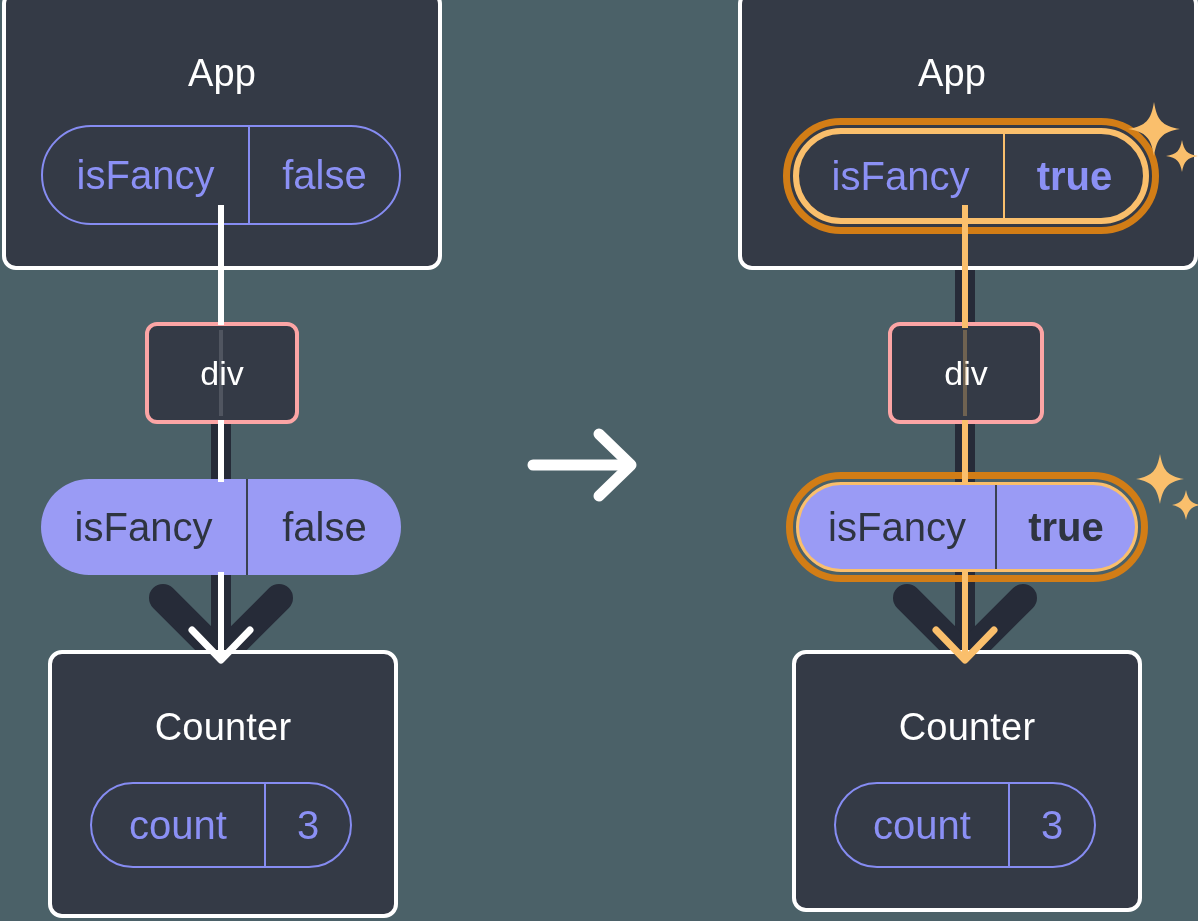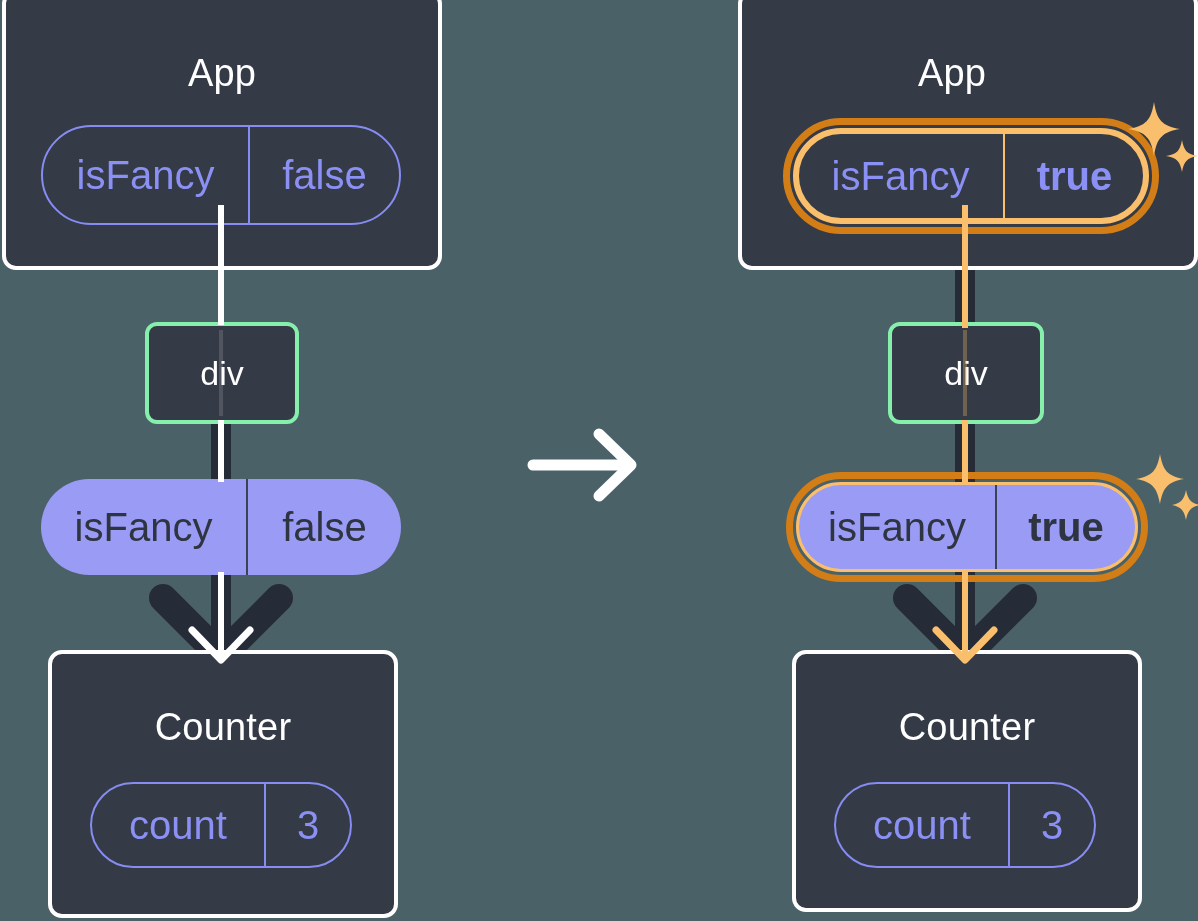--- a/index.html
+++ b/index.html
@@ -33,21 +33,21 @@
     left: 0; right: 0;
     text-align: center;
     color: #ffffff;
     font-size: 38px;
     font-weight: 400;
     letter-spacing: 0.2px;
   }
   .divbox {
     position: absolute;
     background: #343a46;
-    border: 4px solid #86efac;
+    border: 4px solid #fca5a5;
     border-radius: 12px;
     box-sizing: border-box;
     z-index: 6;
     display: flex;
     align-items: center;
     justify-content: center;
     color: #ffffff;
     font-size: 34px;
   }
 

